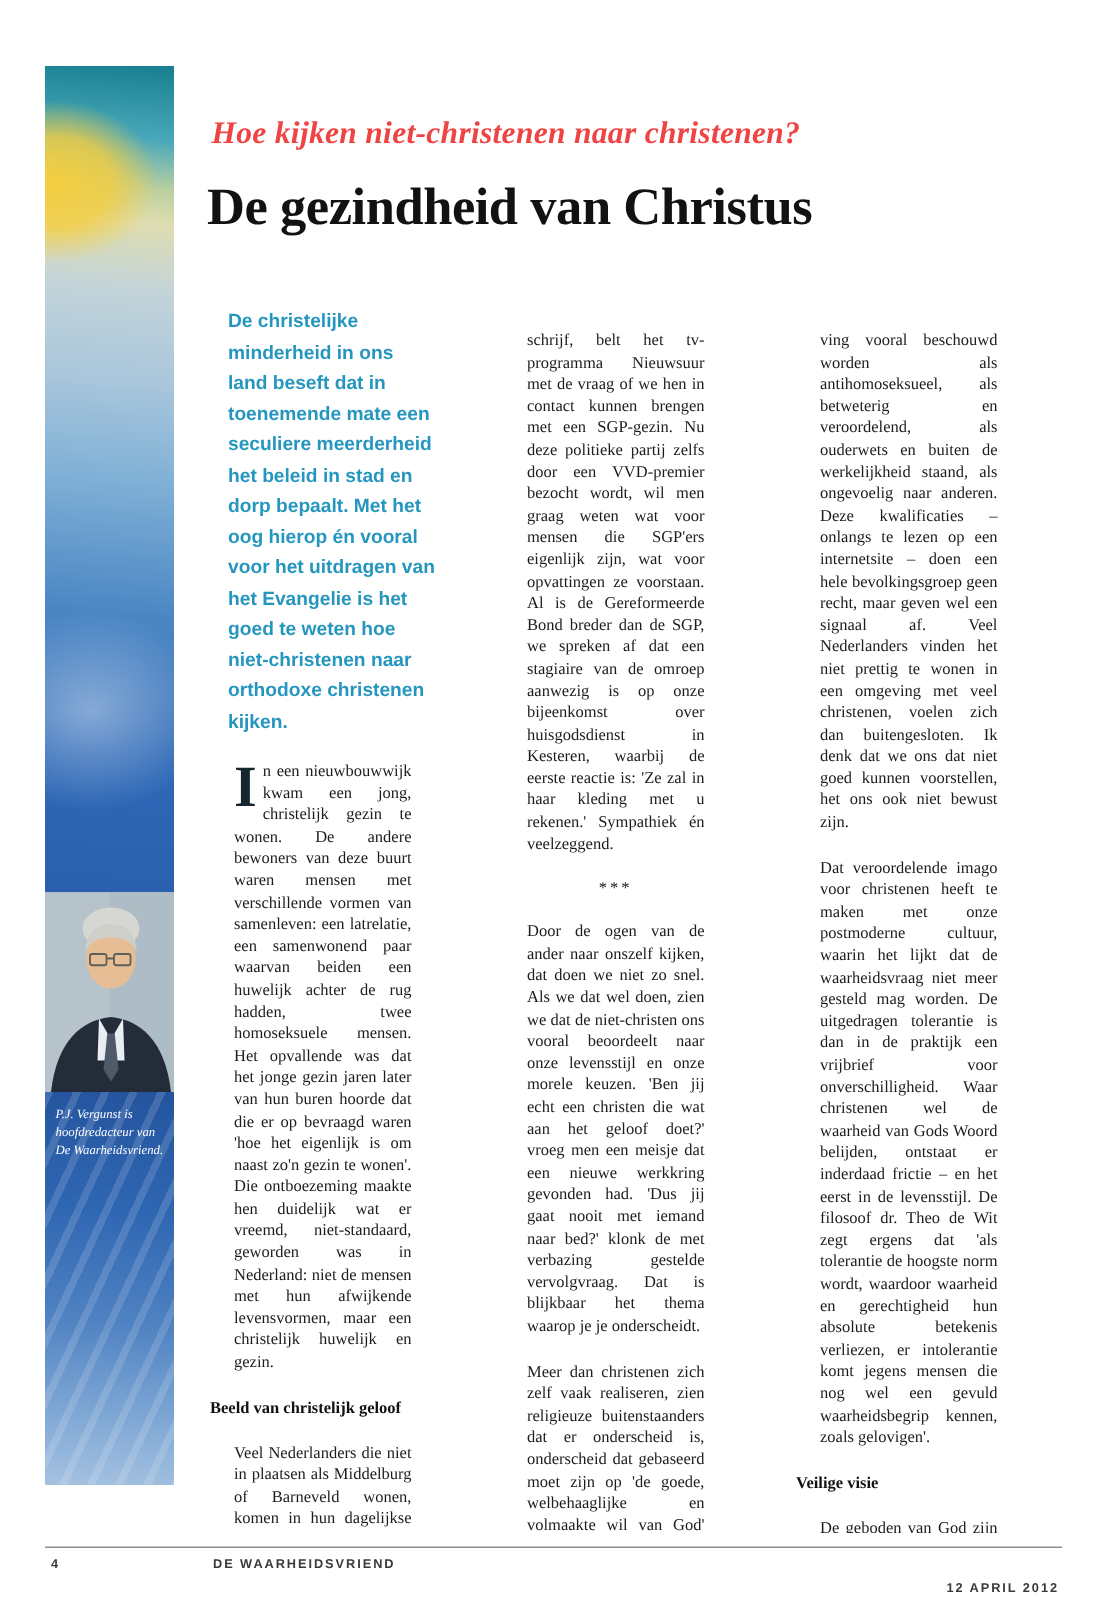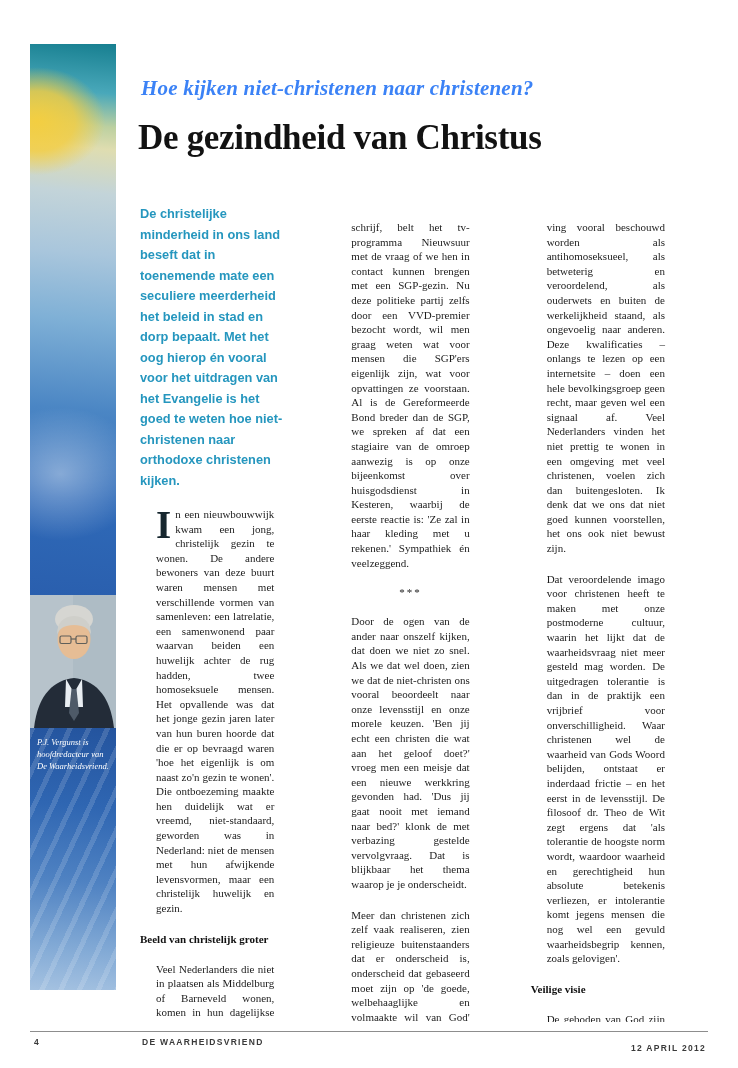--- a/index.html
+++ b/index.html
@@ -16,45 +16,45 @@
       linear-gradient(185deg,#177f90 0%,#49a8ba 9%,#bcd0a0 15%,#dfddb0 19%,#c3d4d9 27%,#a9c6dc 38%,#7fb0d6 50%,#4b86c4 66%,#2f6ab8 82%,#2a5fae 100%);}
   .portrait{height:133px;flex:none;position:relative;background:#b7c3cb;}
   .portrait svg{display:block;}
   .strip-caption-zone{flex:1;box-sizing:border-box;padding:8px 7px;background:
       repeating-linear-gradient(115deg, rgba(255,255,255,.14) 0 5px, rgba(255,255,255,0) 5px 17px),
       linear-gradient(185deg,#24549e 0%,#2f66b2 30%,#4f82c2 58%,#84abd6 84%,#a5c2e1 100%);}
   .strip-caption{font-style:italic;font-size:8.5px;line-height:12px;color:#ffffff;}
 
   
   .kicker{position:absolute;left:141px;top:76px;font-style:italic;font-weight:bold;
-          font-size:21px;color:#3b82f6;letter-spacing:.2px;}
+          font-size:21px;color:#ef4444;letter-spacing:.2px;}
   .title{position:absolute;left:138px;top:118px;margin:0;font-weight:bold;
          font-size:35px;letter-spacing:-.3px;color:#121212;}
 
   
   .columns{position:absolute;left:140px;top:204px;width:541px;height:818px;
            display:flex;gap:45px;overflow:hidden;}
   .col{flex:1;min-width:0;}
-  .intro{margin:0 0 15px 0;font-family:"Liberation Sans",sans-serif;font-weight:bold;
+  .intro{margin:0 0 15px 12px;font-family:"Liberation Sans",sans-serif;font-weight:bold;
          font-size:12.8px;line-height:20.5px;color:#2596be;}
   .body{margin:16px;font-size:11px;line-height:14.6px;text-align:justify;
         hyphens:auto;-webkit-hyphens:auto;}
   .dropcap{float:left;font-size:39px;line-height:32px;font-weight:bold;
            padding:2px 4px 0 0;color:#16262e;}
   .subhead{margin:12px 0 2px 0;font-size:11px;line-height:14px;font-weight:bold;color:#111;}
   .separator{margin:13px 0 11px 0;text-align:center;font-size:11px;letter-spacing:2px;color:#1c1c1c;}
 
   
   .footer-rule{position:absolute;left:30px;top:1031px;width:678px;height:1px;background:#8d8d8d;}
   .footer{position:absolute;left:30px;top:1037px;width:678px;height:14px;
           font-family:"Liberation Sans",sans-serif;font-weight:bold;font-size:8.5px;
           letter-spacing:1.3px;color:#3a3a3a;}
   .footer .pagenum{position:absolute;left:4px;top:0;}
   .footer .pub{position:absolute;left:97px;top:0;padding-left:15px;}
-  .footer .date{position:absolute;right:2px;top:6px;}
+  .footer .date{position:absolute;right:2px;top:16px;}
 </style>
 </head>
 <body>
 
 <div class="page">
 
   <div class="strip">
     <div class="strip-art"></div>
     <div class="portrait">
       <svg width="86" height="133" viewBox="0 0 86 133" xmlns="http://www.w3.org/2000/svg">
@@ -77,21 +77,21 @@
   </div>
 
   <div class="kicker">Hoe kijken niet-christenen naar christenen?</div>
   <h1 class="title">De gezindheid van Christus</h1>
 
   <div class="columns">
 
     <div class="col">
       <p class="intro">De christelijke minderheid in ons land beseft dat in toenemende mate een seculiere meerderheid het beleid in stad en dorp bepaalt. Met het oog hierop én vooral voor het uitdragen van het Evangelie is het goed te weten hoe niet-christenen naar orthodoxe christenen kijken.</p>
       <p class="body"><span class="dropcap">I</span><span>n een nieuwbouwwijk kwam een jong, christelijk gezin te wonen. De andere bewoners van deze buurt waren mensen met verschillende vormen van samenleven: een latrelatie, een samenwonend paar waarvan beiden een huwelijk achter de rug hadden, twee homoseksuele mensen. Het opvallende was dat het jonge gezin jaren later van hun buren hoorde dat die er op bevraagd waren 'hoe het eigenlijk is om naast zo'n gezin te wonen'. Die ontboezeming maakte hen duidelijk wat er vreemd, niet-standaard, geworden was in Nederland: niet de mensen met hun afwijkende levensvormen, maar een christelijk huwelijk en gezin.</span></p>
-      <h3 class="subhead">Beeld van christelijk groter</h3>
+      <h3 class="subhead">Beeld van christelijk geloof</h3>
       <p class="body">Veel Nederlanders die niet in plaatsen als Middelburg of Barneveld wonen, komen in hun dagelijkse leven weinig christenen tegen – en kunnen zich daarom moeilijk een reëel beeld vormen van waar het in het christelijk geloof in essentie om gaat. De kerkelijke verdeeldheid en de verscheidenheid aan dogmatische en ethische opvattingen maakt het was voor de ogen van seculiere landgenoten alleen maar groter. Juist op het moment dat ik dit</p>
     </div>
 
     <div class="col">
       <p class="body">schrijf, belt het tv-programma Nieuwsuur met de vraag of we hen in contact kunnen brengen met een SGP-gezin. Nu deze politieke partij zelfs door een VVD-premier bezocht wordt, wil men graag weten wat voor mensen die SGP'ers eigenlijk zijn, wat voor opvattingen ze voorstaan. Al is de Gereformeerde Bond breder dan de SGP, we spreken af dat een stagiaire van de omroep aanwezig is op onze bijeenkomst over huisgodsdienst in Kesteren, waarbij de eerste reactie is: 'Ze zal in haar kleding met u rekenen.' Sympathiek én veelzeggend.</p>
       <div class="separator">***</div>
       <p class="body">Door de ogen van de ander naar onszelf kijken, dat doen we niet zo snel. Als we dat wel doen, zien we dat de niet-christen ons vooral beoordeelt naar onze levensstijl en onze morele keuzen. 'Ben jij echt een christen die wat aan het geloof doet?' vroeg men een meisje dat een nieuwe werkkring gevonden had. 'Dus jij gaat nooit met iemand naar bed?' klonk de met verbazing gestelde vervolgvraag. Dat is blijkbaar het thema waarop je je onderscheidt.</p>
       <p class="body">Meer dan christenen zich zelf vaak realiseren, zien religieuze buitenstaanders dat er onderscheid is, onderscheid dat gebaseerd moet zijn op 'de goede, welbehaaglijke en volmaakte wil van God' (Rom. 12:2). Het mooie van deze tekst uit de brief aan de Romeinen is dat Paulus in hetzelfde vers eerst spreekt over 'de innerlijke verandering door de vernieuwing van uw gezindheid'. Het is onze levensroeping vanuit de gezindheid te leven.</p>
       <h3 class="subhead">Buiten de werkelijkheid</h3>
     </div>

